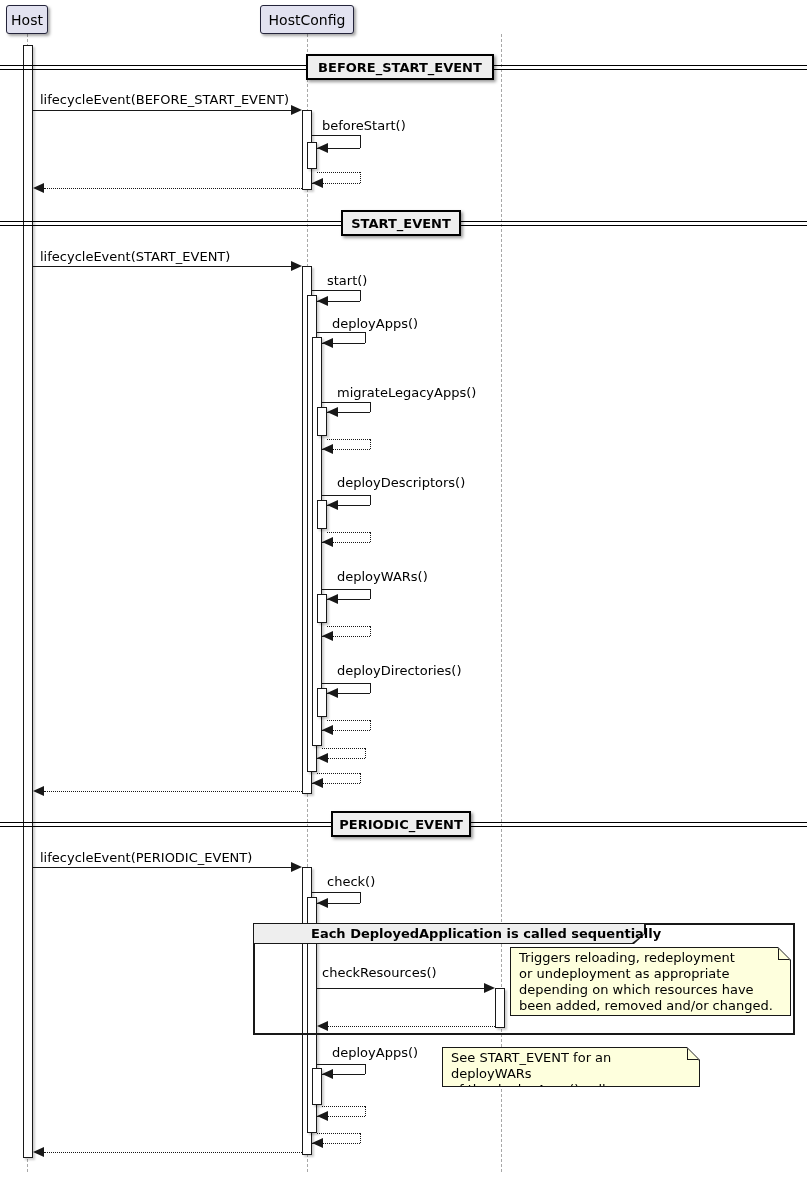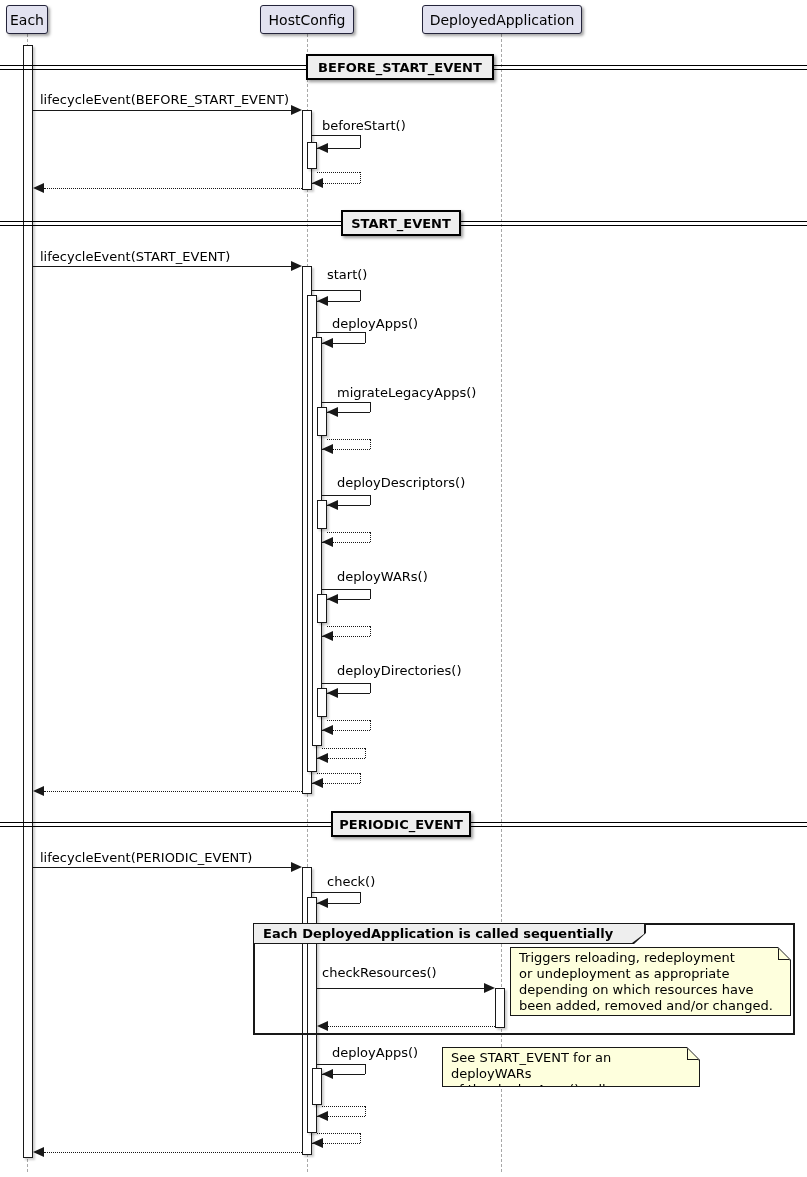--- a/index.html
+++ b/index.html
@@ -38,21 +38,21 @@
     position:absolute;height:26px;box-sizing:border-box;background:#EEEEEE;
     border:2px solid #000;display:flex;align-items:center;justify-content:center;
     font-size:13px;font-weight:bold;box-shadow:2px 2px 3px rgba(0,0,0,.4);
   }
   
   .groupframe{position:absolute;box-sizing:border-box;border:2px solid #181818;background:transparent;}
   .tab-outer{position:absolute;background:#181818;
     clip-path:polygon(0 0,100% 0,100% 10px,calc(100% - 12px) 100%,0 100%);}
   .tab-inner{position:absolute;background:#EEEEEE;
     clip-path:polygon(0 0,100% 0,100% 10px,calc(100% - 12px) 100%,0 100%);}
-  .tab-label{position:absolute;font-size:13px;font-weight:bold;white-space:nowrap;}
+  .tab-label{position:absolute;font-size:13px;font-weight:bold;white-space:nowrap;margin-left:48px;}
   
   .note-outer{position:absolute;background:#181818;
     clip-path:polygon(0 0,calc(100% - 13px) 0,100% 13px,100% 100%,0 100%);
     box-shadow:2px 2px 3px rgba(0,0,0,.35);}
   .note-inner{position:absolute;left:1px;top:1px;right:1px;bottom:1px;background:#FEFFDD;
     clip-path:polygon(0 0,calc(100% - 12.5px) 0,100% 12.5px,100% 100%,0 100%);
     font-size:13px;line-height:16px;padding:2px 8px;white-space:pre-line;box-sizing:border-box;}
   .note-fold{position:absolute;top:1px;right:1px;width:12px;height:12px;background:#FEFFDD;
     border-left:1px solid #181818;border-bottom:1px solid #181818;box-sizing:border-box;
     clip-path:polygon(0 0,100% 100%,0 100%);}
@@ -92,21 +92,21 @@
   <div class="ahl" style="left:33px;top:183px"></div>
 
   <div class="divline" style="top:221px"></div>
   <div class="divline" style="top:225px"></div>
 
   <div class="lbl" style="left:40px;top:250px">lifecycleEvent(START_EVENT)</div>
   <div class="h" style="left:33px;top:266px;width:258px"></div>
   <div class="ahr" style="left:291px;top:261px"></div>
   <div class="act" style="left:302px;top:266px;height:528px"></div>
 
-  <div class="lbl" style="left:327px;top:268px">start()</div>
+  <div class="lbl" style="left:327px;top:274px">start()</div>
   <div class="h" style="left:312px;top:290px;width:48px"></div>
   <div class="v" style="left:360px;top:290px;height:11px"></div>
   <div class="h" style="left:317px;top:301px;width:43px"></div>
   <div class="ahl" style="left:317px;top:296px"></div>
   <div class="act" style="left:307px;top:295px;height:477px"></div>
 
   <div class="lbl" style="left:332px;top:317px">deployApps()</div>
   <div class="h" style="left:317px;top:332px;width:48px"></div>
   <div class="v" style="left:365px;top:332px;height:11px"></div>
   <div class="h" style="left:322px;top:343px;width:43px"></div>
@@ -235,22 +235,19 @@
     <span>BEFORE_START_EVENT</span>
   </div>
   <div class="divbox" style="left:341px;top:210px;width:120px">
     <span>START_EVENT</span>
   </div>
   <div class="divbox" style="left:331px;top:811px;width:140px">
     <span>PERIODIC_EVENT</span>
   </div>
 
   <div class="pbox" style="left:6px;top:5px;width:42px">
-    <span>Each</span>
+    <span>Host</span>
   </div>
   <div class="pbox" style="left:260px;top:5px;width:94px">
     <span>HostConfig</span>
   </div>
-  <div class="pbox" style="left:422px;top:5px;width:160px">
-    <span>DeployedApplication</span>
-  </div>
 
 </div>
 
 </body></html>

